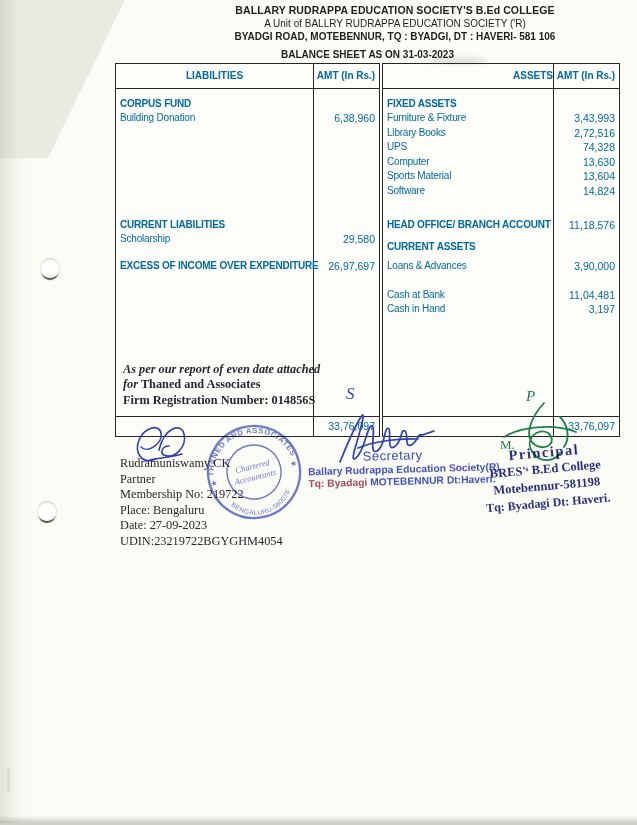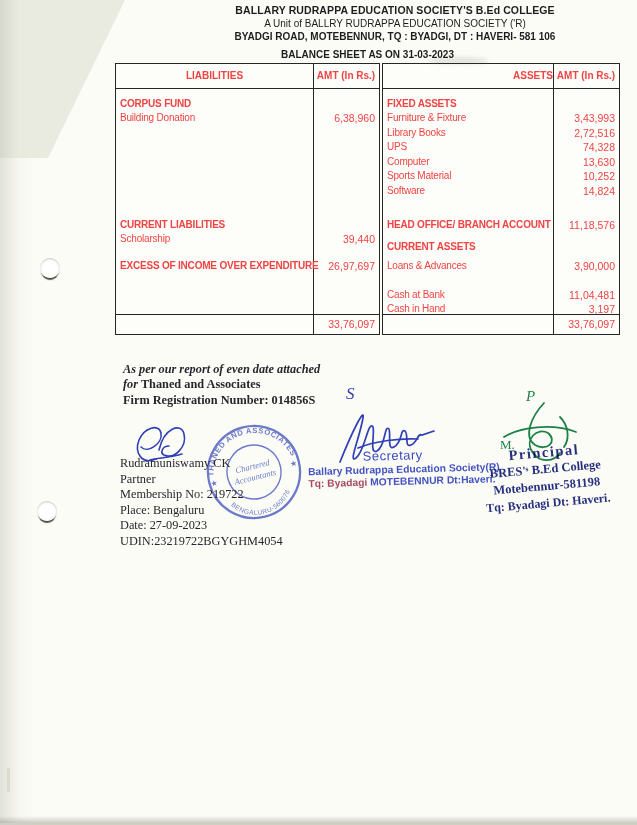--- a/index.html
+++ b/index.html
@@ -25,22 +25,22 @@
 
   
   .doc-header{position:absolute;left:150px;top:4px;width:490px;text-align:center;color:#1d1d1d;}
   .doc-header .h1{font-size:10.5px;font-weight:700;letter-spacing:.1px;}
   .doc-header .h2{font-size:10px;margin-top:2px;}
   .doc-header .h3{font-size:10px;font-weight:600;margin-top:2px;}
   .sheet-title{position:absolute;left:115px;top:49px;width:505px;text-align:center;
         font-size:10px;font-weight:600;color:#1d1d1d;}
 
   
-  .subtable{position:absolute;top:63px;height:272px;border:1.7px solid #262626;box-sizing:border-box;
-        background:rgba(255,255,255,.35);color:#ef4444;}
+  .subtable{position:absolute;top:63px;height:374px;border:1.7px solid #262626;box-sizing:border-box;
+        background:rgba(255,255,255,.35);color:#0369a1;}
   .subtable.liab{left:115px;width:265px;}
   .subtable.assets{left:382px;width:238px;}
   .thead{position:absolute;top:0;left:0;right:0;height:24px;border-bottom:1.7px solid #262626;}
   .th{position:absolute;top:6px;font-size:10px;font-weight:700;text-align:center;}
   .liab .th.desc{left:0;width:197px;}   .liab .th.amt{left:197px;right:0;}
   .assets .th.desc{left:0;width:170px;text-align:right;} .assets .th.amt{left:170px;right:0;}
   .vdiv{position:absolute;top:0;bottom:0;width:0;border-left:1.6px solid #262626;}
   .liab .vdiv{left:197px;} .assets .vdiv{left:170px;}
   .tbody{position:absolute;inset:0;}
   .trow{position:absolute;left:0;right:0;height:14px;}
@@ -111,21 +111,21 @@
         <div class="trow" style="top: 48px;">
           <span class="lbl">Building Donation</span>
           <span class="amt">6,38,960</span>
         </div>
         <div class="trow" style="top: 155px;">
           <span class="lbl b">CURRENT LIABILITIES</span>
           <span class="amt"></span>
         </div>
         <div class="trow" style="top: 169px;">
           <span class="lbl">Scholarship</span>
-          <span class="amt">39,440</span>
+          <span class="amt">29,580</span>
         </div>
         <div class="trow" style="top: 196px;">
           <span class="lbl b">EXCESS OF INCOME OVER EXPENDITURE</span>
           <span class="amt">26,97,697</span>
         </div>
       </div>
     <div class="total-row">
       <span class="tot-amt">33,76,097</span>
     </div>
   </section>
@@ -152,21 +152,21 @@
         <div class="trow" style="top: 77px;">
           <span class="lbl">UPS</span>
           <span class="amt">74,328</span>
         </div>
         <div class="trow" style="top: 92px;">
           <span class="lbl">Computer</span>
           <span class="amt">13,630</span>
         </div>
         <div class="trow" style="top: 106px;">
           <span class="lbl">Sports Material</span>
-          <span class="amt">10,252</span>
+          <span class="amt">13,604</span>
         </div>
         <div class="trow" style="top: 121px;">
           <span class="lbl">Software</span>
           <span class="amt">14,824</span>
         </div>
         <div class="trow" style="top: 155px;">
           <span class="lbl b">HEAD OFFICE/ BRANCH ACCOUNT</span>
           <span class="amt">11,18,576</span>
         </div>
         <div class="trow" style="top: 177px;">

